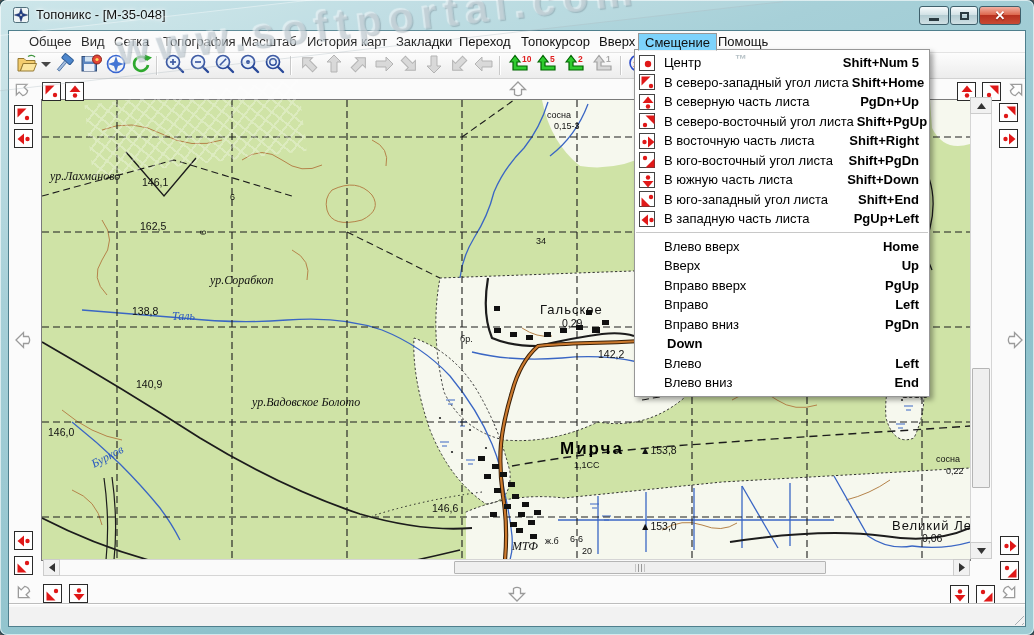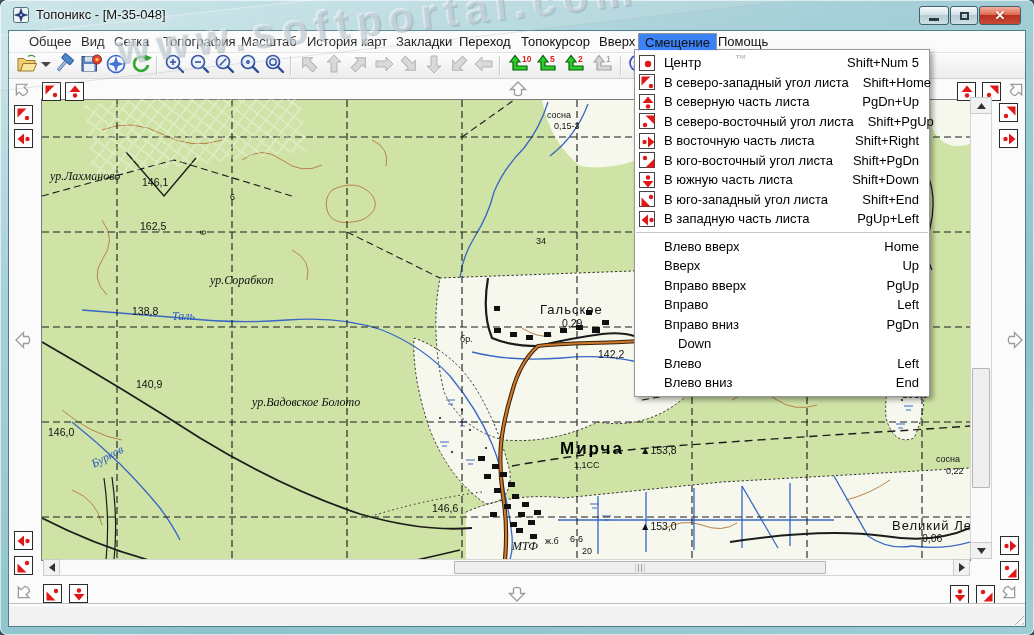--- a/index.html
+++ b/index.html
@@ -29,21 +29,21 @@
   .glyph-close{font-size:13px;font-weight:bold;line-height:1;text-shadow:0 1px 1px #7a1000;}
 
   
   .client{position:absolute;left:8px;top:30px;width:1018px;height:597px;background:#fff;
     border:1px solid #4f7f8d;}
 
   
   .menubar{position:absolute;left:0;top:0;width:100%;height:22px;background:#fbfbfb;
     border-bottom:1px solid #e3e3e3;font-size:13px;}
   .mb-item{position:absolute;top:2px;height:18px;line-height:18px;padding:0 6px;color:#111;cursor:default;}
-  .mb-item.open{background:#3b82f6;border:1px solid #979797;border-bottom:1px solid #f2f2f2;z-index:60;}
+  .mb-item.open{background:#7dd3fc;border:1px solid #979797;border-bottom:1px solid #f2f2f2;z-index:60;}
 
   
   .toolbar{position:absolute;left:0;top:22px;width:100%;height:26px;
     background:linear-gradient(180deg,#fdfdfd,#ececec);border-bottom:1px solid #d2d2d2;}
   .tb-btn{position:absolute;top:1px;height:24px;display:flex;align-items:center;justify-content:center;border-radius:2px;}
   .tb-sep{position:absolute;top:3px;width:1px;height:19px;background:#c9c9c9;box-shadow:1px 0 0 #fff;}
 
   
   .workspace{position:absolute;left:0;top:48px;width:1016px;height:524px;background:#fbfbfb;}
   .map-frame{position:absolute;left:32px;top:20px;width:930px;height:462px;border:1px solid #7a7a7a;background:#cfe3a6;}
@@ -74,21 +74,21 @@
     background:repeating-linear-gradient(135deg,transparent 0 3px,#a8b0b4 3px 4px,transparent 4px 5px);
     clip-path:polygon(100% 0,100% 100%,0 100%);}
 
   
   .popup{position:absolute;left:625px;top:18px;width:296px;background:#fff;border:1px solid #979797;
     box-shadow:3px 3px 5px rgba(0,0,0,.35);z-index:50;padding:3px 0;font-size:13px;color:#000;}
   .pm-row{display:flex;align-items:center;height:19.5px;padding:0 10px 0 4px;}
   .pm-icon{width:16px;height:16px;border:1px solid #444;background:#fff;margin-right:9px;flex:0 0 16px;}
   .pm-icon.empty{border:none;background:transparent;}
   .pm-label{flex:1;white-space:nowrap;}
-  .pm-short{margin-left:14px;white-space:nowrap;}
+  .pm-short{margin-left:3px;white-space:nowrap;font-weight:bold;}
   .pm-sep{height:0;border-top:1px solid #c8c8c8;border-bottom:1px solid #fff;margin:3px 1px;}
 
   
   .wm{position:absolute;left:-25px;top:38px;width:810px;height:56px;z-index:58;pointer-events:none;
     transform:rotate(-6.5deg);transform-origin:left center;
     background:rgba(255,255,255,.10);border-top:1px solid rgba(255,255,255,.35);border-bottom:1px solid rgba(160,175,182,.30);
     display:flex;align-items:center;justify-content:center;}
   .wm-text{font-size:42px;font-weight:bold;letter-spacing:7px;color:rgba(225,235,240,.34);
     text-shadow:1px 1px 1px rgba(110,130,140,.38),-1px -1px 1px rgba(255,255,255,.45);white-space:nowrap;}
   .wm-tm{position:absolute;left:735px;top:52px;z-index:59;pointer-events:none;font-size:12px;font-weight:bold;

